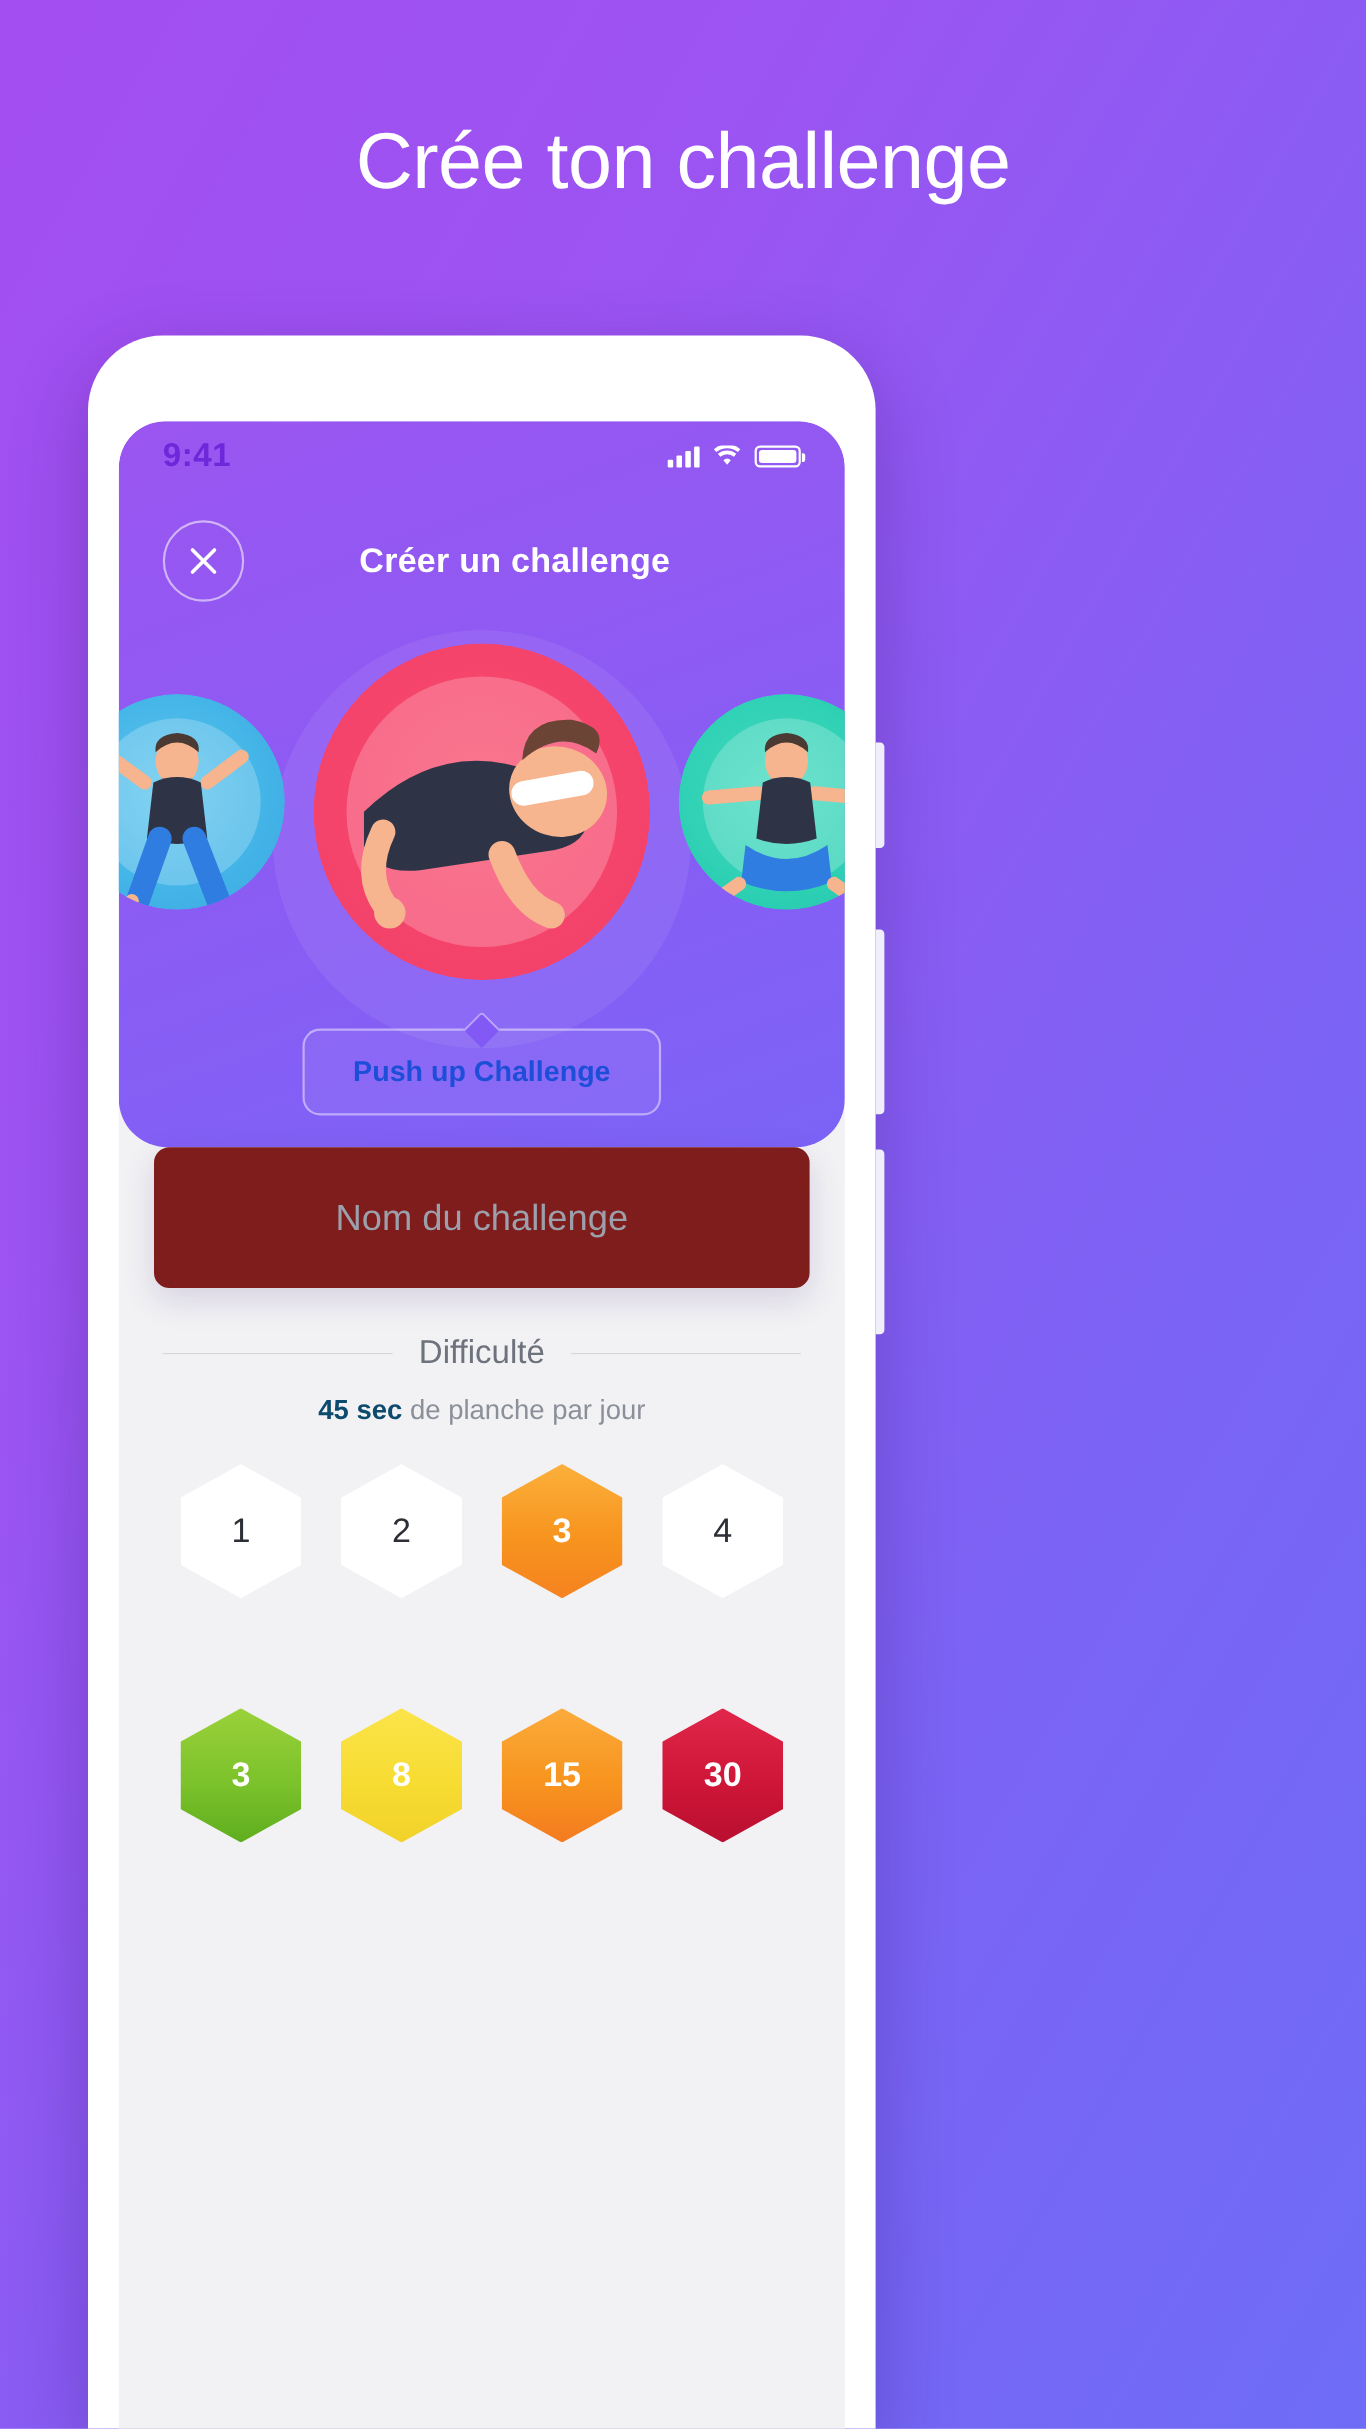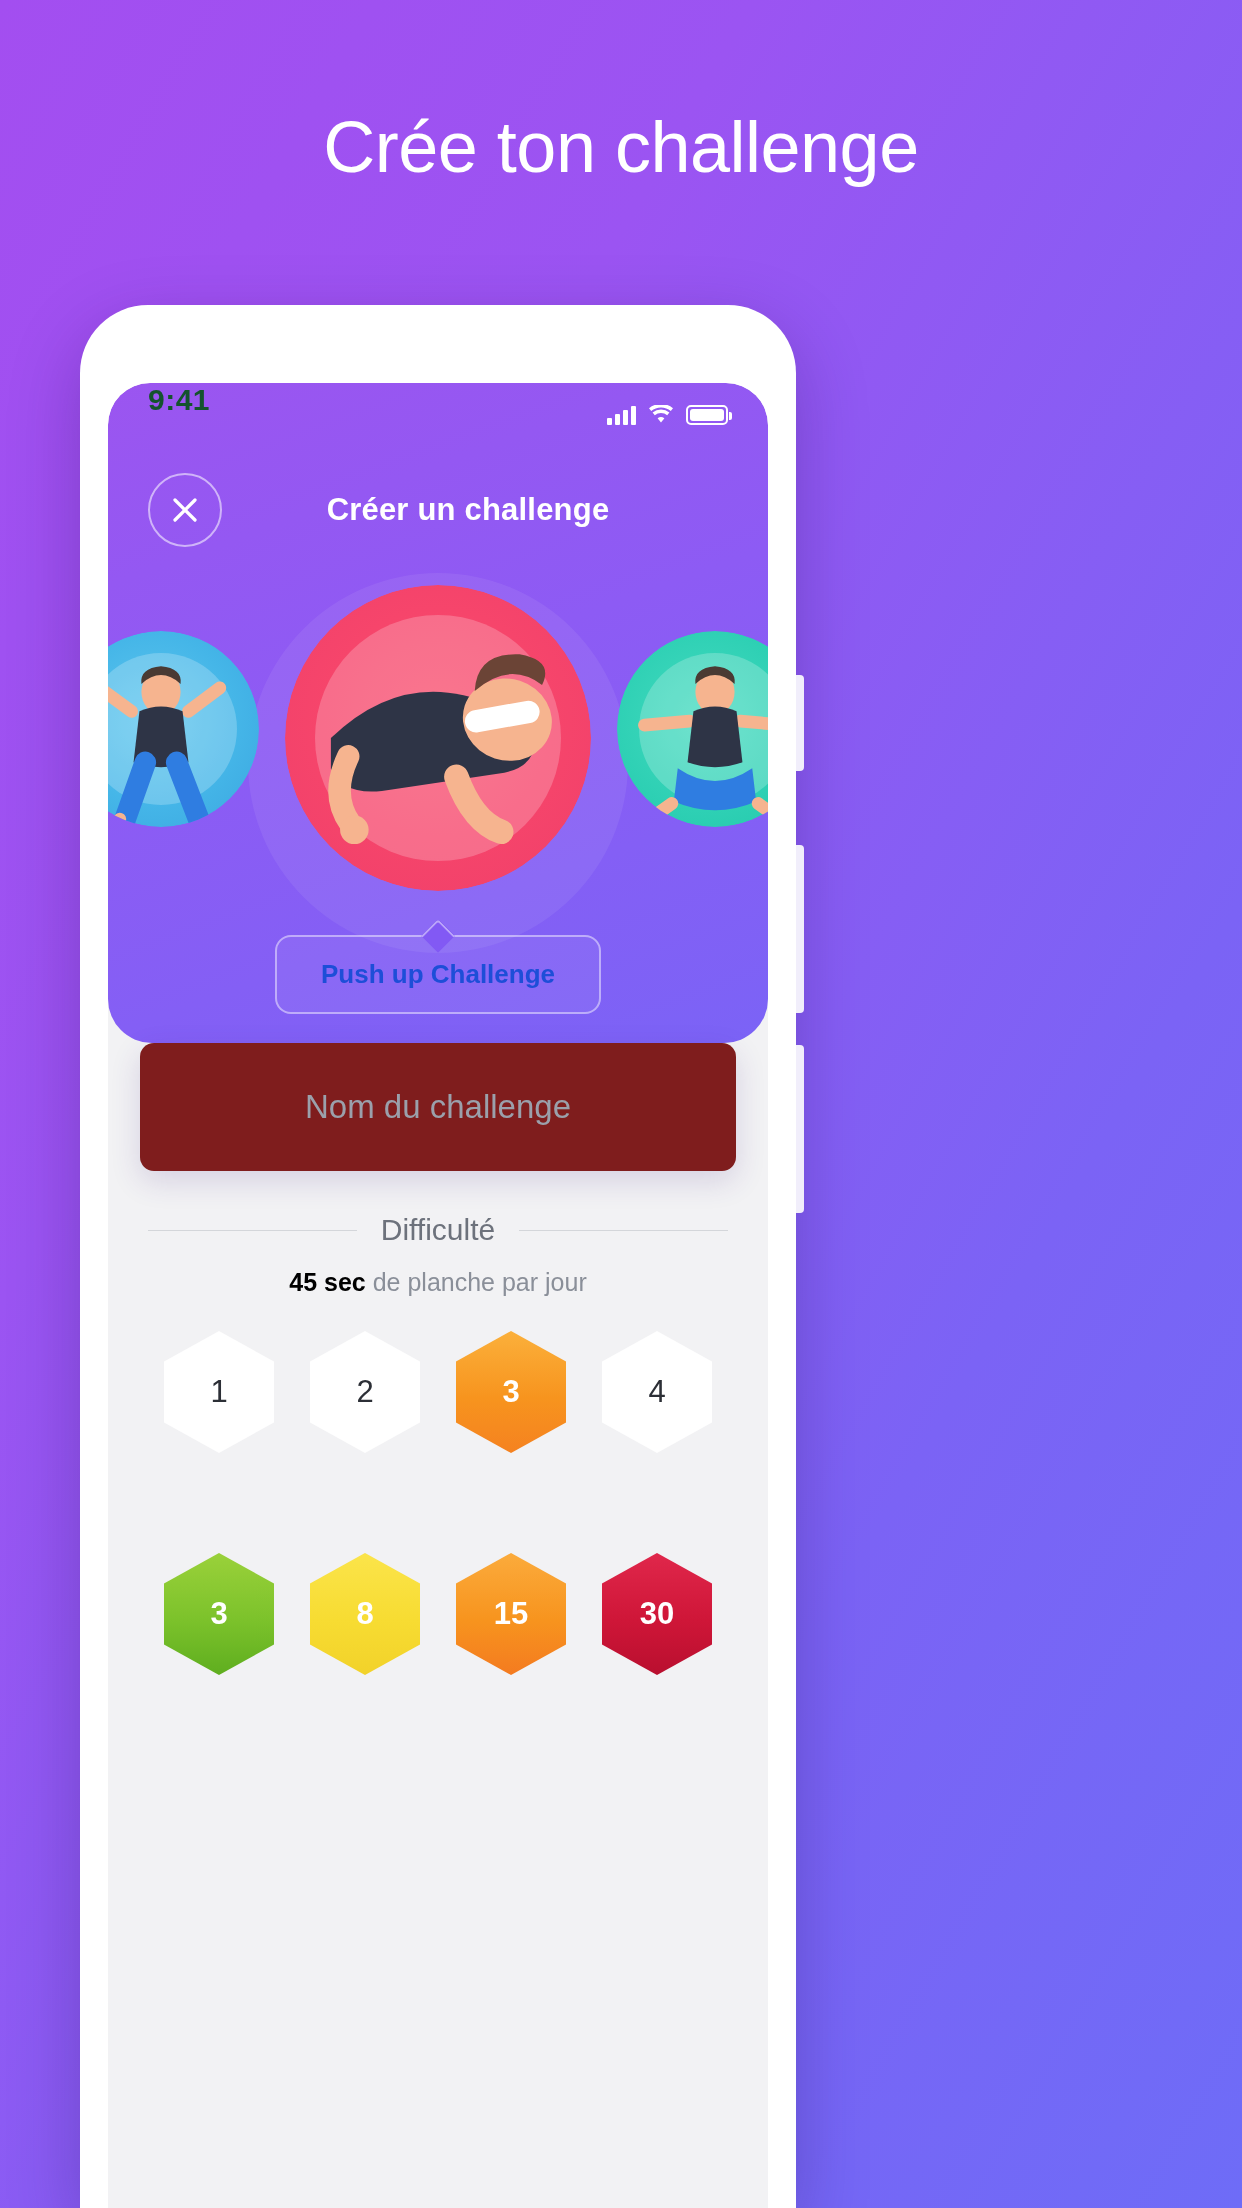--- a/index.html
+++ b/index.html
@@ -55,22 +55,22 @@
   }
   .hero-glow {
     position:absolute; left:50%; top:190px; transform:translateX(-50%);
     width:380px; height:380px; border-radius:50%;
     background:rgba(255,255,255,0.07);
   }
 
   
   .statusbar {
     position:absolute; top:0; left:0; width:100%; height:64px;
-    display:flex; justify-content:space-between;
-    padding:0 40px; color:#14532d;
+    display:flex; align-items:center; justify-content:space-between;
+    padding:0 40px; color:#6d28d9;
   }
   .status-time { font-size:30px; font-weight:700; letter-spacing:0.5px; }
   .status-icons { display:flex; align-items:center; gap:12px; }
   .bars { display:flex; align-items:flex-end; gap:3px; height:20px; }
   .bars i { display:block; width:5px; background:#fff; border-radius:1px; }
   .bars i:nth-child(1){height:7px;} .bars i:nth-child(2){height:11px;}
   .bars i:nth-child(3){height:15px;} .bars i:nth-child(4){height:19px;}
   .batt { width:42px; height:20px; border:2px solid #fff; border-radius:5px; position:relative; }
   .batt::after { content:""; position:absolute; right:-6px; top:5px; width:3px; height:8px; background:#fff; border-radius:0 2px 2px 0; }
   .batt i { position:absolute; inset:2px; background:#fff; border-radius:3px; }
@@ -134,21 +134,21 @@
   .section-head {
     position:absolute; left:40px; width:580px;
     display:flex; align-items:center; gap:24px;text-align:right;
   }
   .section-head .rule { flex:1; height:1px; background:#d4d6da; }
   .section-head .label { color:#6d727c; font-size:30px; font-weight:400; }
   .sub-note {
     position:absolute; left:0; width:100%; text-align:center;
     font-size:25px; color:#8a8f99;
   }
-  .sub-note b { color:#000000; font-weight:700; }
+  .sub-note b { color:#0c4a6e; font-weight:700; }
 
   
   .hex-row { position:absolute; left:0; width:100%; display:flex; justify-content:center; gap:36px; }
   .hex {
     width:110px; height:122px;
     display:flex; align-items:center; justify-content:center;
     clip-path:polygon(50% 0%, 100% 25%, 100% 75%, 50% 100%, 0% 75%, 0% 25%);
     font-size:31px; font-weight:700;
     filter:drop-shadow(0 6px 14px rgba(80,60,130,0.16));
   }

